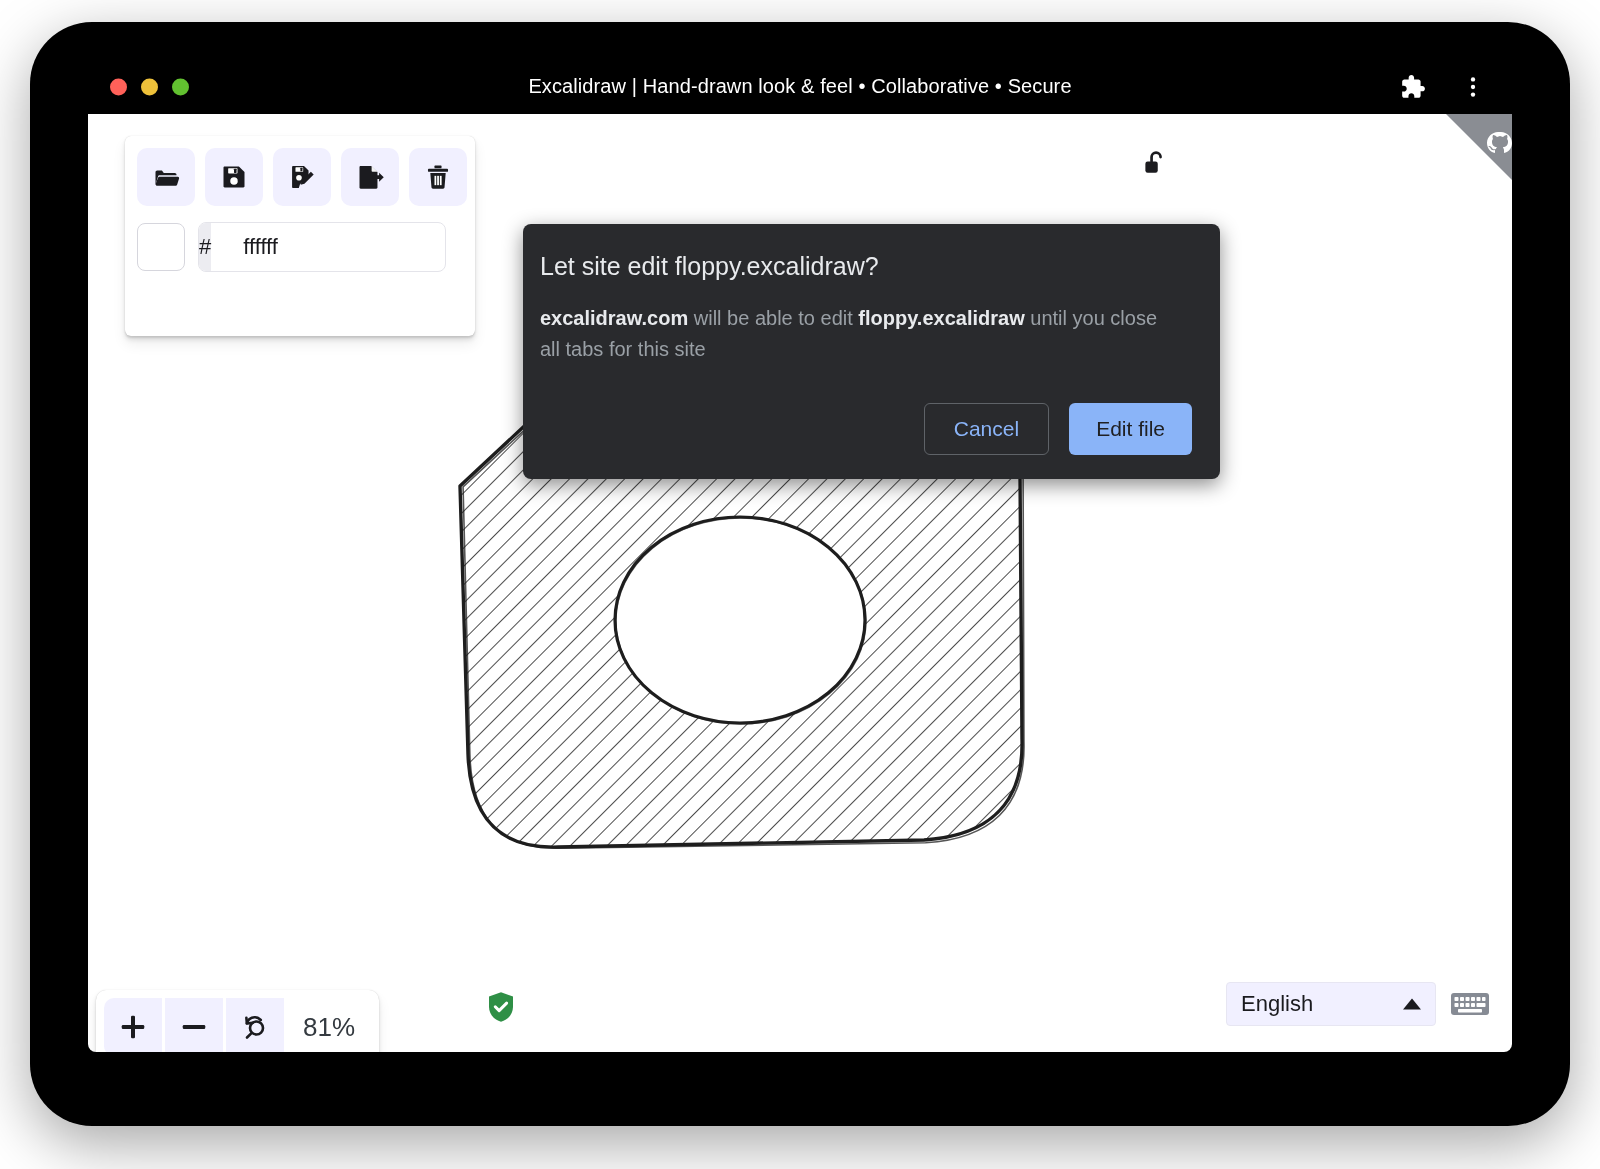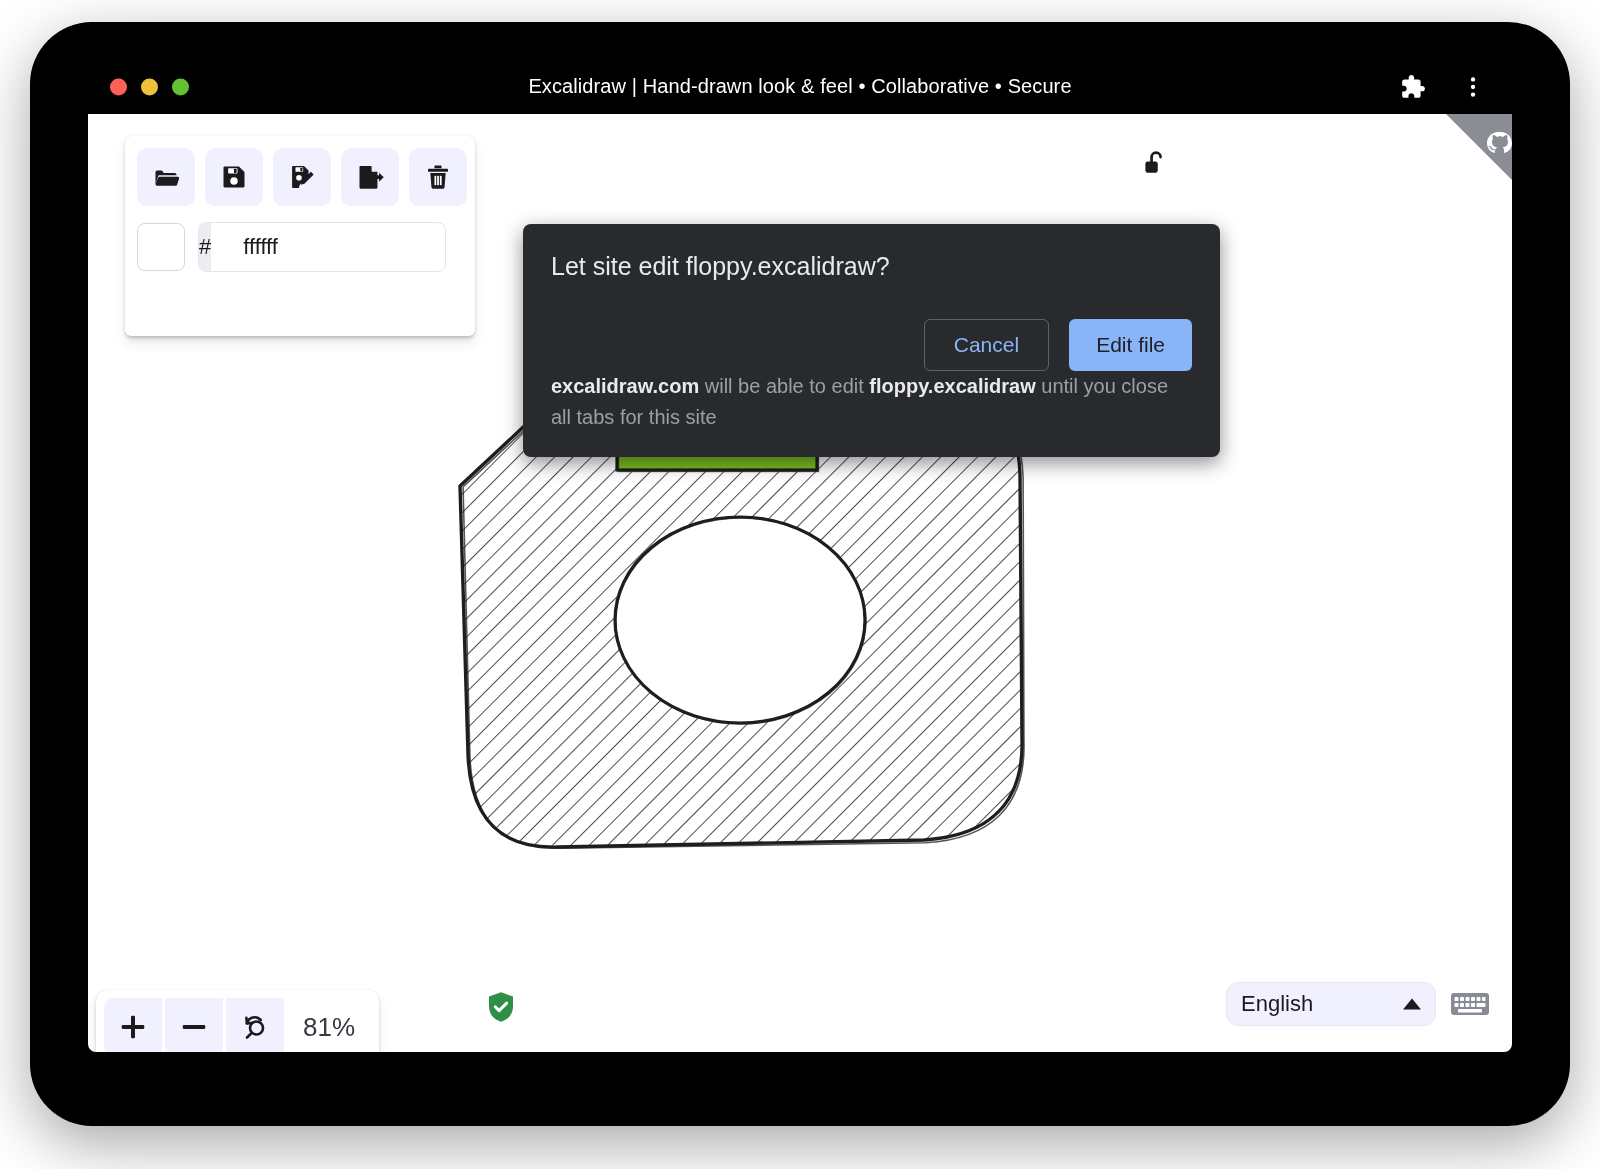--- a/index.html
+++ b/index.html
@@ -239,21 +239,21 @@
     bottom: 26px;
     display: flex;
     align-items: center;
     gap: 14px;
   }
   #lang-select {
     position: relative;
     width: 210px; height: 44px;
     background: #f1f0ff;
     border: 1px solid #e7e6f2;
-    border-radius: 12px;
+    border-radius: 4px;
     display: flex;
     align-items: center;
     padding: 0 14px;
     cursor: pointer;
   }
   #lang-label { font-size: 22px; color: #1b1b1f; }
   #lang-caret {
     position: absolute; right: 14px; top: 50%;
     transform: translateY(-50%);
     width: 0; height: 0;
@@ -265,21 +265,21 @@
 
   
   #permission-dialog {
     position: absolute;
     left: 435px;
     top: 110px;
     width: 697px;
     background: #292a2d;
     border-radius: 8px;
     box-shadow: 0 6px 20px rgba(0,0,0,0.45);
-    padding: 28px 28px 24px 28px;
+    padding: 28px 28px 24px 17px;
     z-index: 50;
   }
   #dialog-title {
     color: #e8eaed;
     font-size: 25px;
     font-weight: normal;
     margin-bottom: 22px;
   }
   #dialog-body {
     color: #9aa0a6;
@@ -535,24 +535,24 @@
               <rect x="21" y="14" width="4" height="4" rx="0.8"></rect>
               <rect x="26.5" y="14" width="9" height="4" rx="0.8"></rect>
               <rect x="8" y="20" width="24" height="3.5" rx="0.8"></rect>
             </g>
           </svg>
         </span>
       </div>
 
       <div id="permission-dialog">
         <div id="dialog-title">Let site edit floppy.excalidraw?</div>
+        <div id="dialog-body">
+          <b>excalidraw.com</b><span> will be able to edit </span><b>floppy.excalidraw</b><span> until you close all tabs for this site</span>
+        </div>
         <div id="dialog-actions">
           <button id="cancel-button">Cancel</button>
           <button id="confirm-button">Edit file</button>
         </div>
-        <div id="dialog-body">
-          <b>excalidraw.com</b><span> will be able to edit </span><b>floppy.excalidraw</b><span> until you close all tabs for this site</span>
-        </div>
       </div>
 
     </div>
   </div>
 </div>
 
 </body></html>

